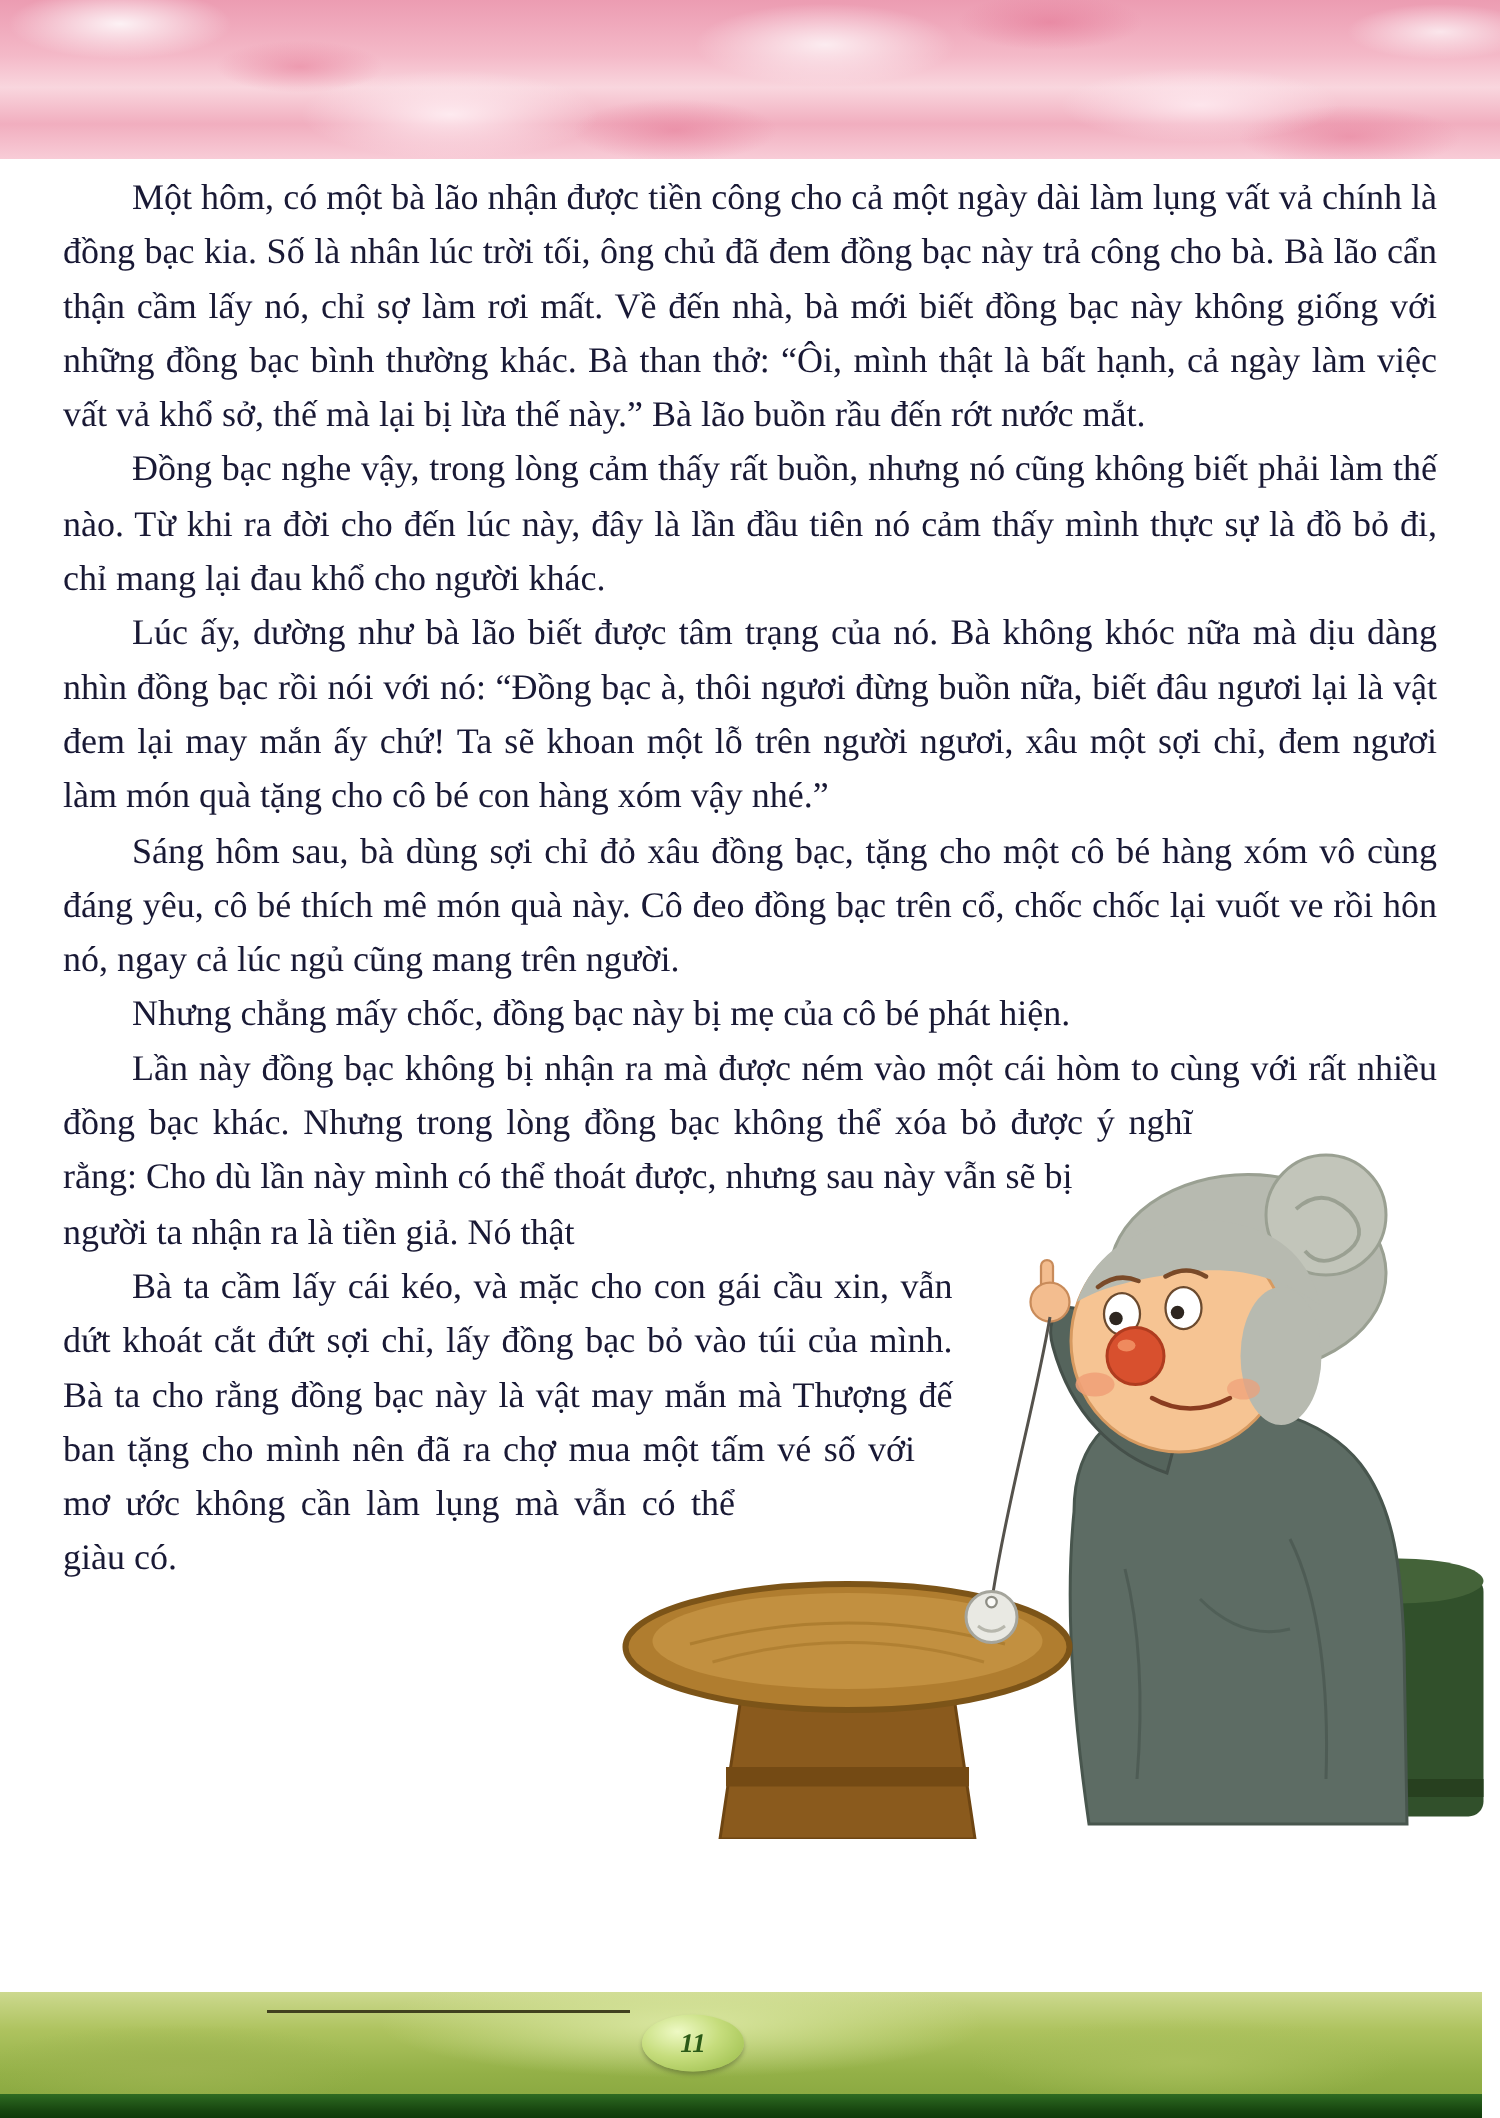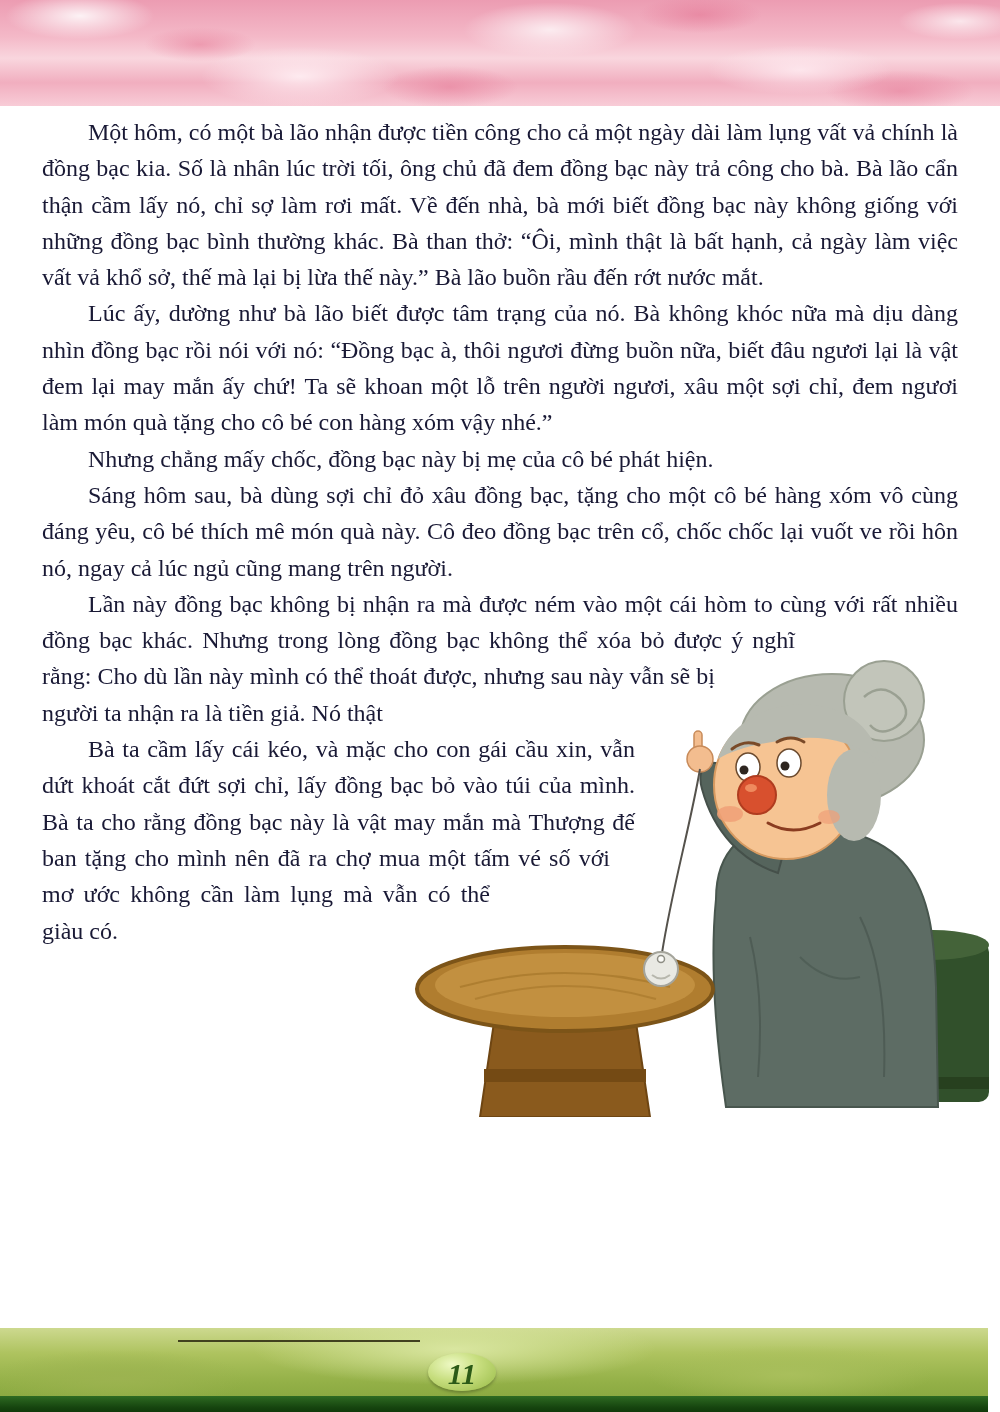--- a/index.html
+++ b/index.html
@@ -52,38 +52,38 @@
     background:linear-gradient(180deg,#2e6b22 0%,#16450f 70%,#0f3a0a 100%);
   }
   .footer-rule{
     position:absolute;left:178px;top:1340px;width:242px;height:2px;
     background:#41411f;z-index:3;
   }
   .page-number{
     position:absolute;left:428px;top:1343px;width:68px;height:38px;z-index:5;
     border-radius:50%;
     background:radial-gradient(ellipse at 35% 30%,#eef9c4 0%,#c6dd7d 45%,#96b944 100%);
-    display:flex;align-items:flex-end;justify-content:center;
-    font-style:italic;font-weight:bold;font-size:30px;color:#2b5a17;
+    display:flex;align-items:center;justify-content:center;
+    font-style:italic;font-weight:bold;font-size:18px;color:#2b5a17;
     box-shadow:0 2px 3px rgba(0,0,0,.25);
-    margin-top:10px;
   }
 </style>
 </head>
 <body>
 
 <div class="page">
 
   <div class="header-band"></div>
 
   <div class="content">
     <p>Một hôm, có một bà lão nhận được tiền công cho cả một ngày dài làm lụng vất vả chính là đồng bạc kia. Số là nhân lúc trời tối, ông chủ đã đem đồng bạc này trả công cho bà. Bà lão cẩn thận cầm lấy nó, chỉ sợ làm rơi mất. Về đến nhà, bà mới biết đồng bạc này không giống với những đồng bạc bình thường khác. Bà than thở: “Ôi, mình thật là bất hạnh, cả ngày làm việc vất vả khổ sở, thế mà lại bị lừa thế này.” Bà lão buồn rầu đến rớt nước mắt.</p>
+    <p>Đồng bạc nghe vậy, trong lòng cảm thấy rất buồn, nhưng nó cũng không biết phải làm thế nào. Từ khi ra đời cho đến lúc này, đây là lần đầu tiên nó cảm thấy mình thực sự là đồ bỏ đi, chỉ mang lại đau khổ cho người khác.</p>
     <p>Lúc ấy, dường như bà lão biết được tâm trạng của nó. Bà không khóc nữa mà dịu dàng nhìn đồng bạc rồi nói với nó: “Đồng bạc à, thôi ngươi đừng buồn nữa, biết đâu ngươi lại là vật đem lại may mắn ấy chứ! Ta sẽ khoan một lỗ trên người ngươi, xâu một sợi chỉ, đem ngươi làm món quà tặng cho cô bé con hàng xóm vậy nhé.”</p>
+    <p>Sáng hôm sau, bà dùng sợi chỉ đỏ xâu đồng bạc, tặng cho một cô bé hàng xóm vô cùng đáng yêu, cô bé thích mê món quà này. Cô đeo đồng bạc trên cổ, chốc chốc lại vuốt ve rồi hôn nó, ngay cả lúc ngủ cũng mang trên người.</p>
     <p>Nhưng chẳng mấy chốc, đồng bạc này bị mẹ của cô bé phát hiện.</p>
-    <p>Sáng hôm sau, bà dùng sợi chỉ đỏ xâu đồng bạc, tặng cho một cô bé hàng xóm vô cùng đáng yêu, cô bé thích mê món quà này. Cô đeo đồng bạc trên cổ, chốc chốc lại vuốt ve rồi hôn nó, ngay cả lúc ngủ cũng mang trên người.</p>
 
     <div class="illustration-float">
       <svg class="art" viewBox="0 0 620 480" width="620" height="480" aria-hidden="true">
 
         <g>
           <rect x="497" y="305" width="112" height="160" rx="10" fill="#31502b"></rect>
           <ellipse cx="553" cy="308" rx="56" ry="15" fill="#446339"></ellipse>
           <rect x="497" y="440" width="112" height="12" fill="#27401f"></rect>
         </g>
 

